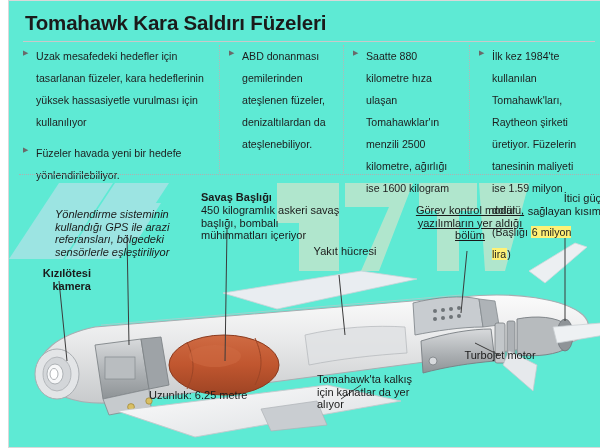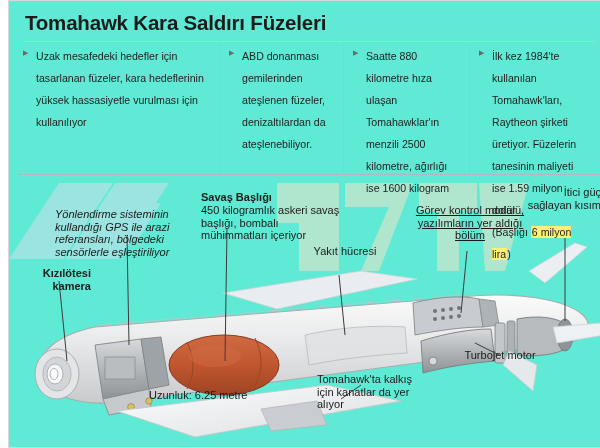--- a/index.html
+++ b/index.html
@@ -132,21 +132,21 @@
   .lbl.bold { font-weight: bold; }
   .lbl.c { text-align: center; }
   .lbl.r { text-align: right; }
 
   .lbl-gps      { left: 46px;  top: 207px; width: 140px; font-style: italic; }
   .lbl-camera   { left: 12px;  top: 266px; width: 70px; text-align: right;  }
   .lbl-warhead-h{ left: 192px; top: 190px; width: 132px; }
   .lbl-warhead  { left: 192px; top: 203px; width: 140px; }
   .lbl-fuel     { left: 294px; top: 244px; width: 84px;  }
   .lbl-mission  { left: 404px; top: 203px; width: 114px; text-decoration: underline; }
-  .lbl-thrust   { left: 516px; top: 185px; width: 76px;  }
+  .lbl-thrust   { left: 516px; top: 191px; width: 76px;  }
   .lbl-length   { left: 140px; top: 388px; width: 130px; }
   .lbl-wings    { left: 308px; top: 372px; width: 108px; }
   .lbl-turbo    { left: 448px; top: 348px; width: 86px;  }
 </style>
 </head>
 <body>
 
 <div id="infographic">
 
   <svg class="watermark" viewBox="0 0 600 180">
@@ -163,20 +163,24 @@
 
   <div class="title">Tomahawk Kara Saldırı Füzeleri</div>
   <div class="title-rule"></div>
 
   <div class="facts">
 
     <div class="fact-col col-w1">
       <div class="bullet-row">
         <div class="bullet-mark">▶</div>
         <div class="bullet-text">Uzak mesafedeki hedefler için tasarlanan füzeler, kara hedeflerinin yüksek hassasiyetle vurulması için kullanılıyor</div>
+      </div>
+      <div class="bullet-row">
+        <div class="bullet-mark">▶</div>
+        <div class="bullet-text">Füzeler havada yeni bir hedefe yönlendirilebiliyor.</div>
       </div>
     </div>
 
     <div class="fact-col col-w2">
       <div class="bullet-row">
         <div class="bullet-mark">▶</div>
         <div class="bullet-text">ABD donanması gemilerinden ateşlenen füzeler, denizaltılardan da ateşlenebiliyor.</div>
       </div>
     </div>
 

